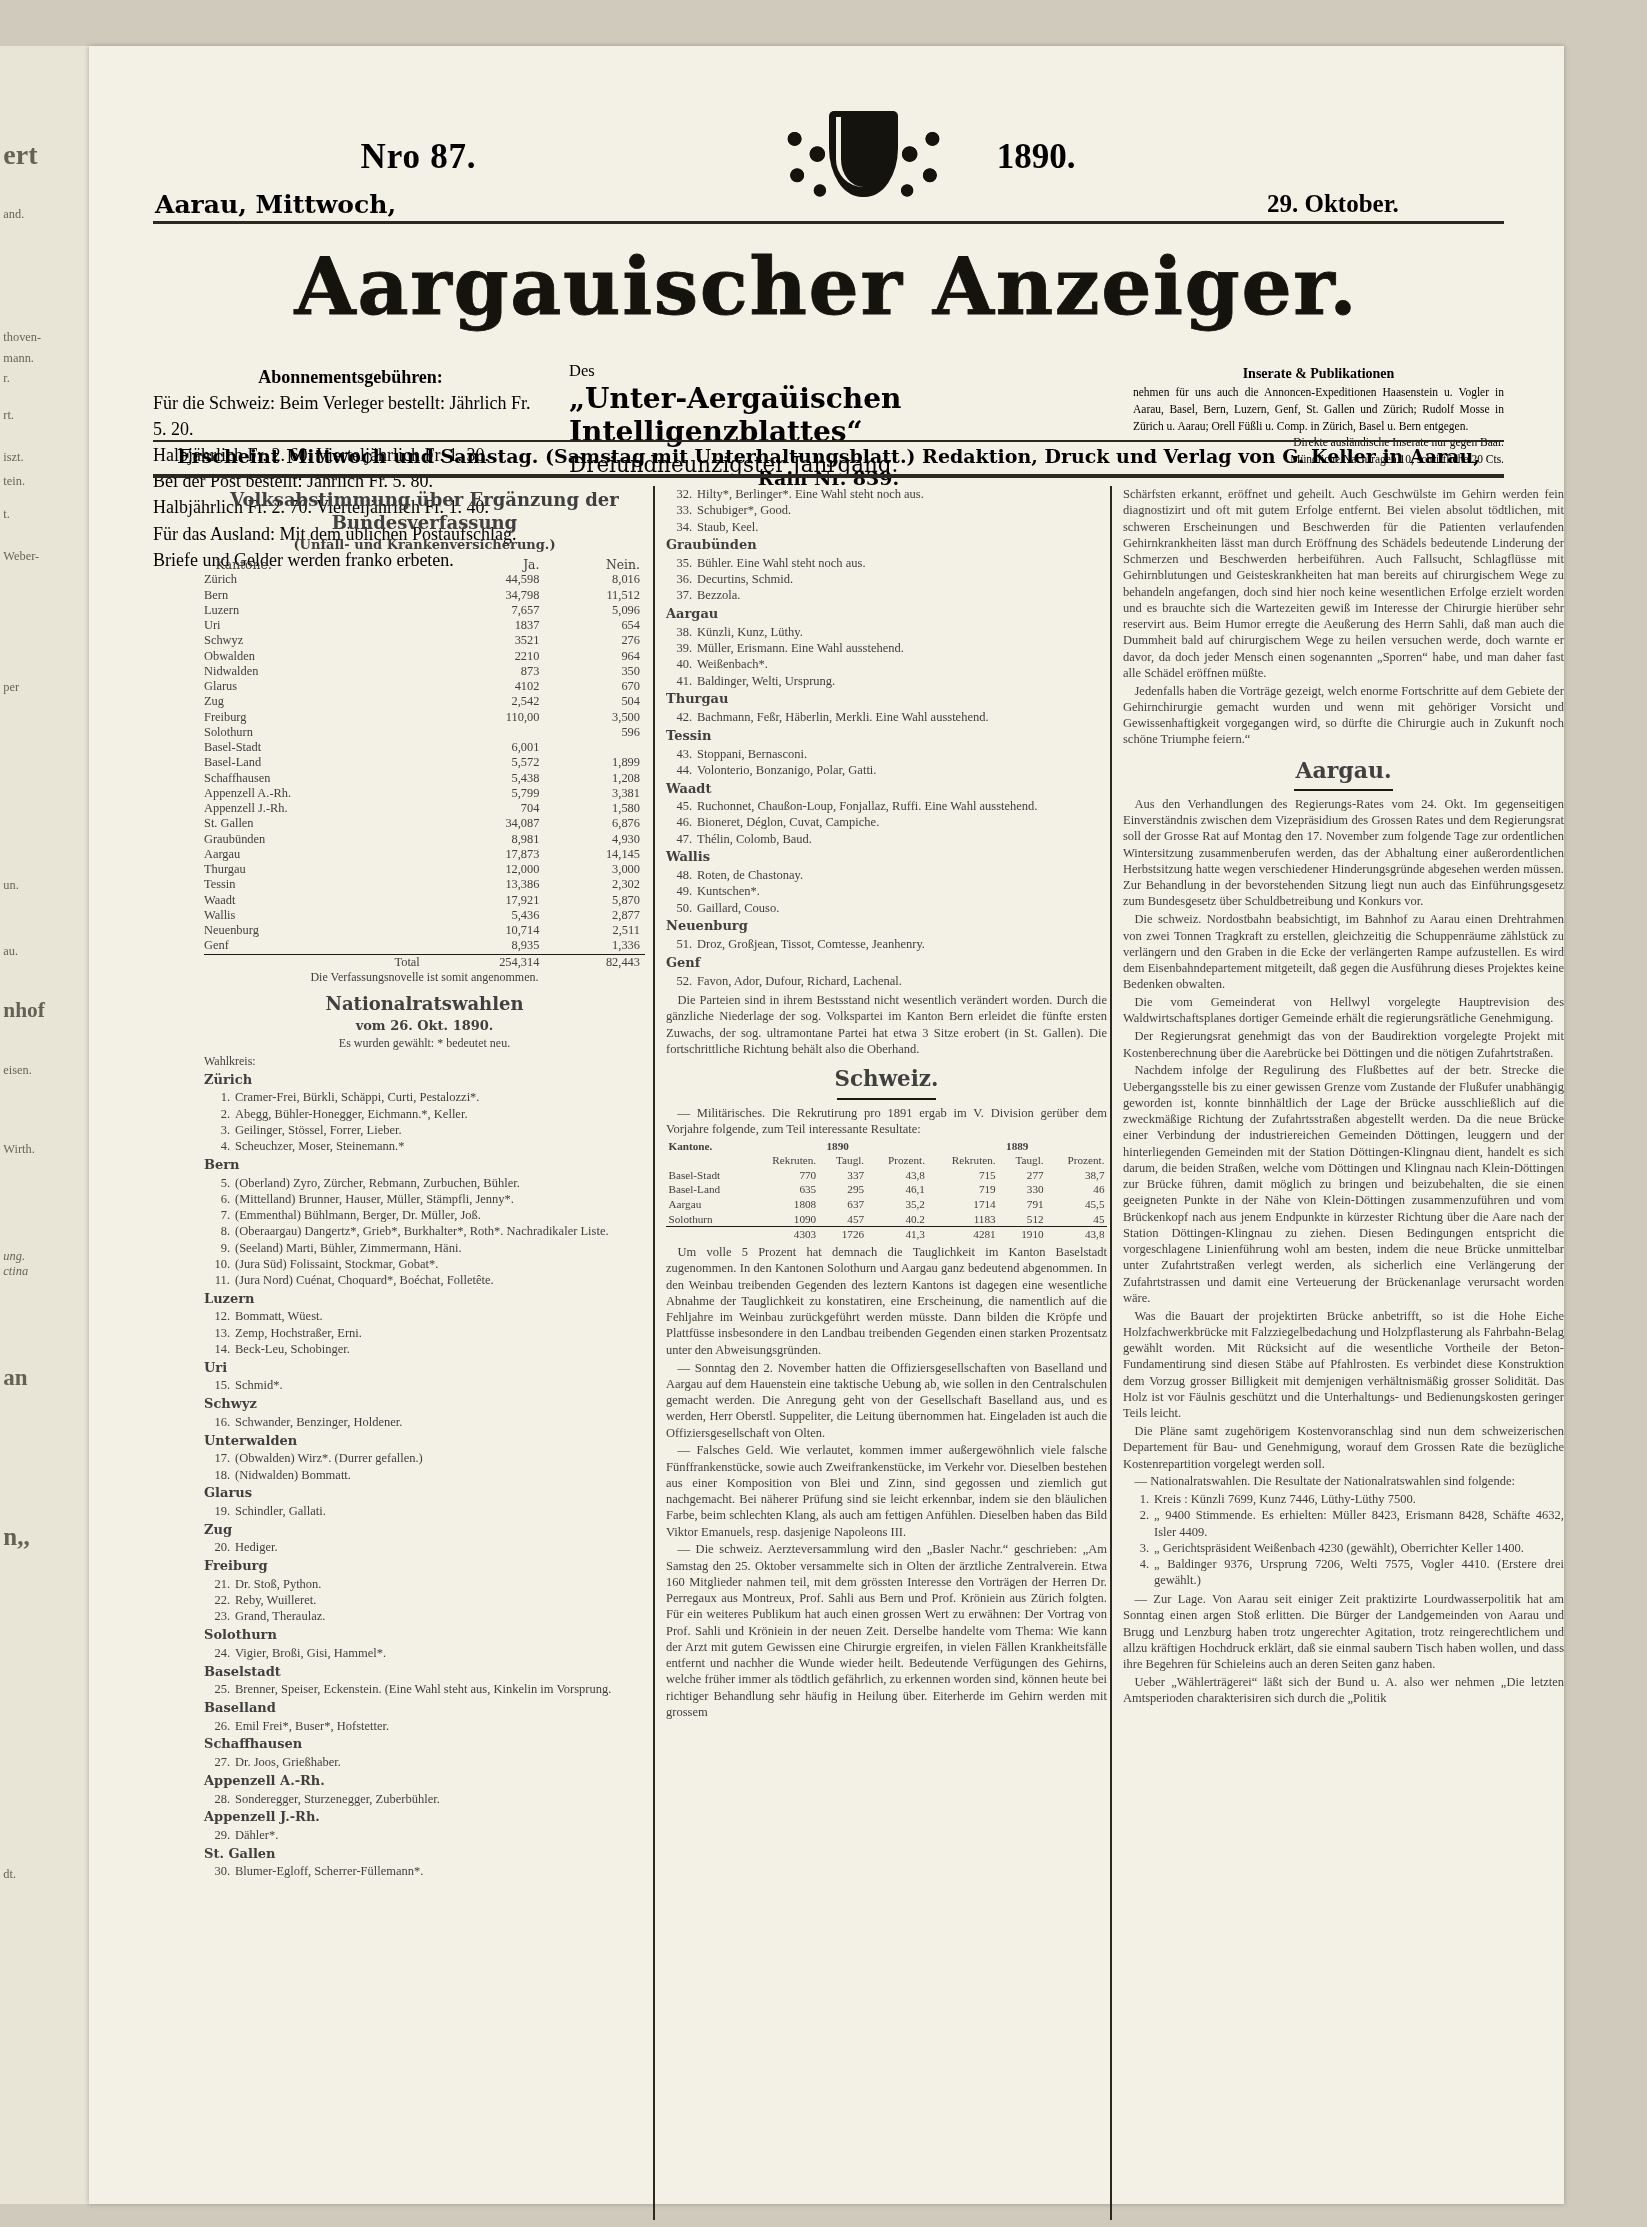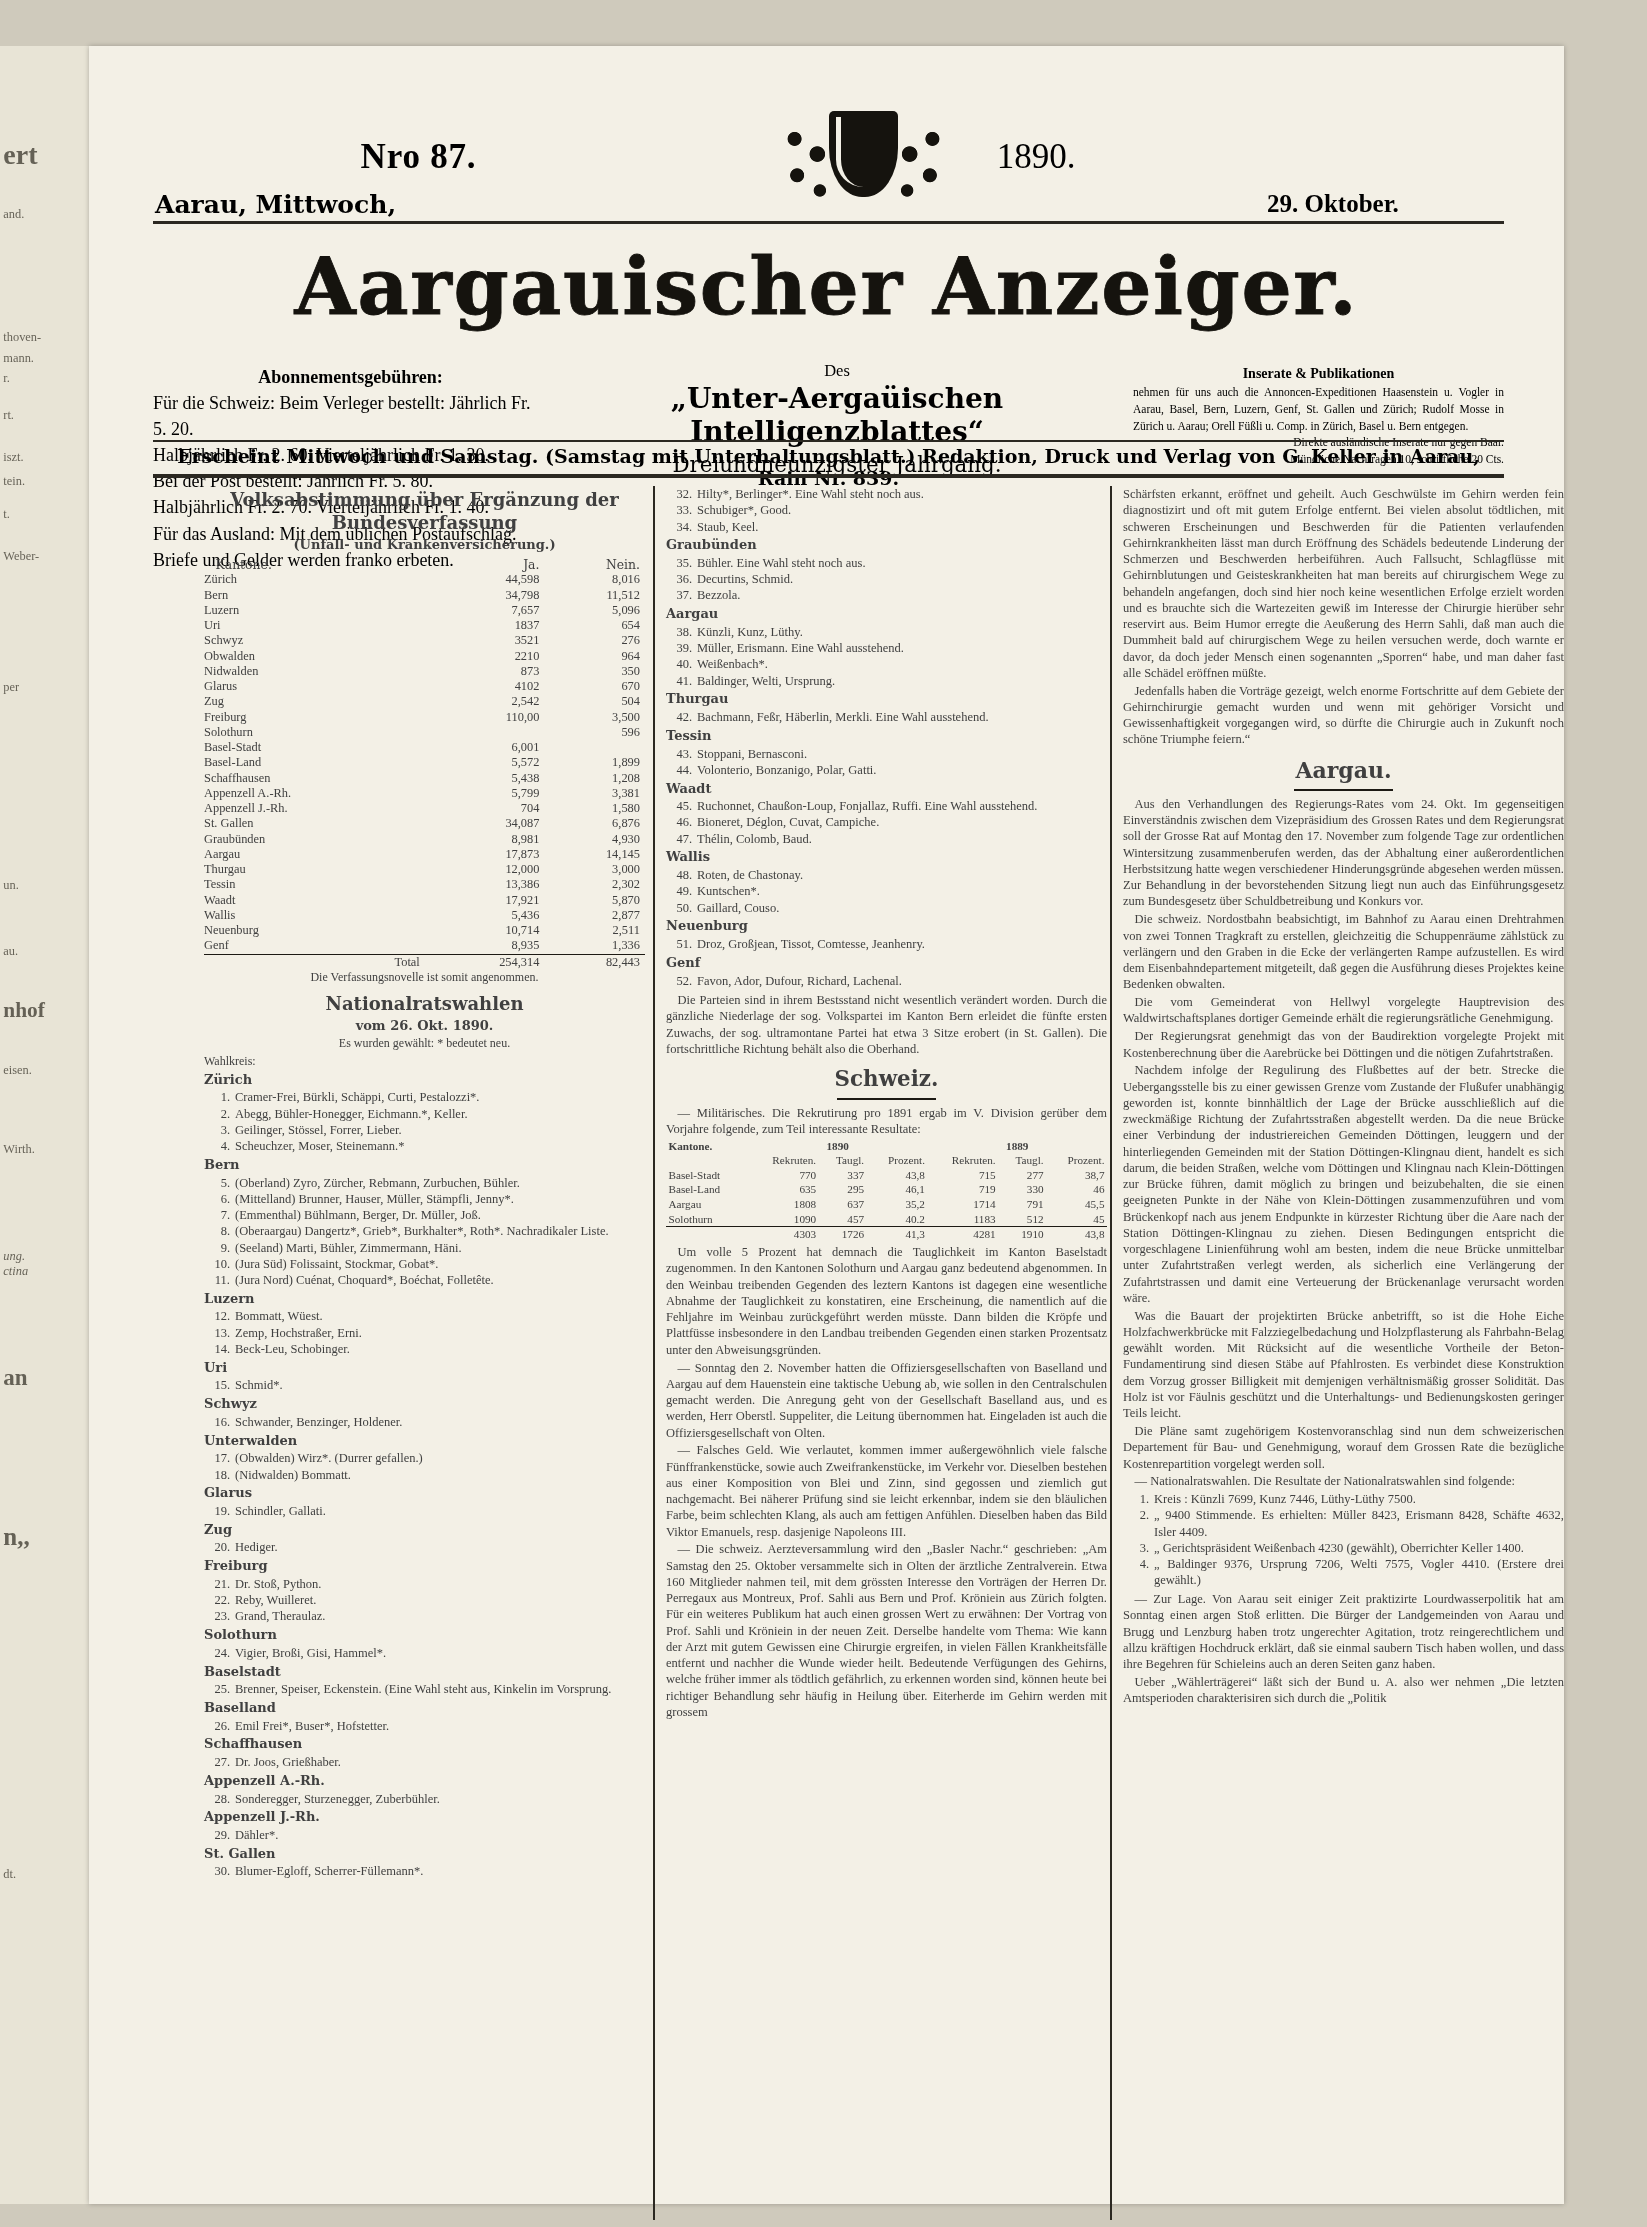--- a/index.html
+++ b/index.html
@@ -36,21 +36,21 @@
 
   
   #masthead { position:absolute; left:0; top:0; width:100%; }
   .mh-nr {
     position:absolute; left:247px; top:91px; width:165px;
     text-align:center; font-size:35px; font-weight:bold;
     font-family:"Liberation Serif", serif; letter-spacing:0.8px;
   }
   .mh-year {
     position:absolute; left:848px; top:91px; width:198px;
-    text-align:center; font-size:35px; font-weight:normal;
+    text-align:center; font-size:35px; font-weight:bold;
   }
   .mh-place {
     position:absolute; left:66px; top:144px; width:346px;
     font-size:25px; font-weight:bold; font-family:"DejaVu Serif", serif;
   }
   .mh-date {
     position:absolute; left:1178px; top:144px; width:264px;
     text-align:left; font-size:25px; font-weight:bold;
   }
   .mh-rule1 { position:absolute; left:64px; top:175px; width:1351px; height:3.3px; }
@@ -82,21 +82,21 @@
     position:absolute; left:0; top:194px; width:1475px; text-align:center;
     font-family:"DejaVu Serif", serif; font-weight:bold;
     font-size:79px; letter-spacing:1.6px; color:#15130e;
     -webkit-text-stroke:0.8px #15130e;
   }
 
   
   .subbar { position:absolute; left:64px; top:318px; width:1351px; }
   .sub-left { position:absolute; left:0; top:0; width:395px; font-size:18px; line-height:1.45;}
   .sub-left .hd { font-weight:bold; text-align:center; }
-  .sub-center { position:absolute; left:404px; top:-3.3px; width:560px; text-align:center;}
+  .sub-center { position:absolute; left:416px; top:-3.3px; width:560px; text-align:left;}
   .sub-center .des { font-size:16.5px; }
   .sub-center .blatt { font-family:"DejaVu Serif", serif; font-weight:bold; font-size:28px; letter-spacing:0px; margin:1.6px 0 3.3px;}
   .sub-center .jahr { font-family:"DejaVu Serif", serif; font-size:21.4px; }
   .sub-right { position:absolute; left:980px; top:0; width:371px; font-size:11.5px; line-height:1.45; text-align:justify;}
   .sub-right .hd { font-weight:bold; text-align:center; font-size:14px;}
   .sub-right .last { text-align:right; }
   .mh-rule2 { position:absolute; left:64px; top:394px; width:1351px; height:1.6px;}
   .erscheint {
     position:absolute; left:64px; top:399px; width:1351px; text-align:center;
     font-family:"DejaVu Serif", serif; font-weight:bold; font-size:19px;

